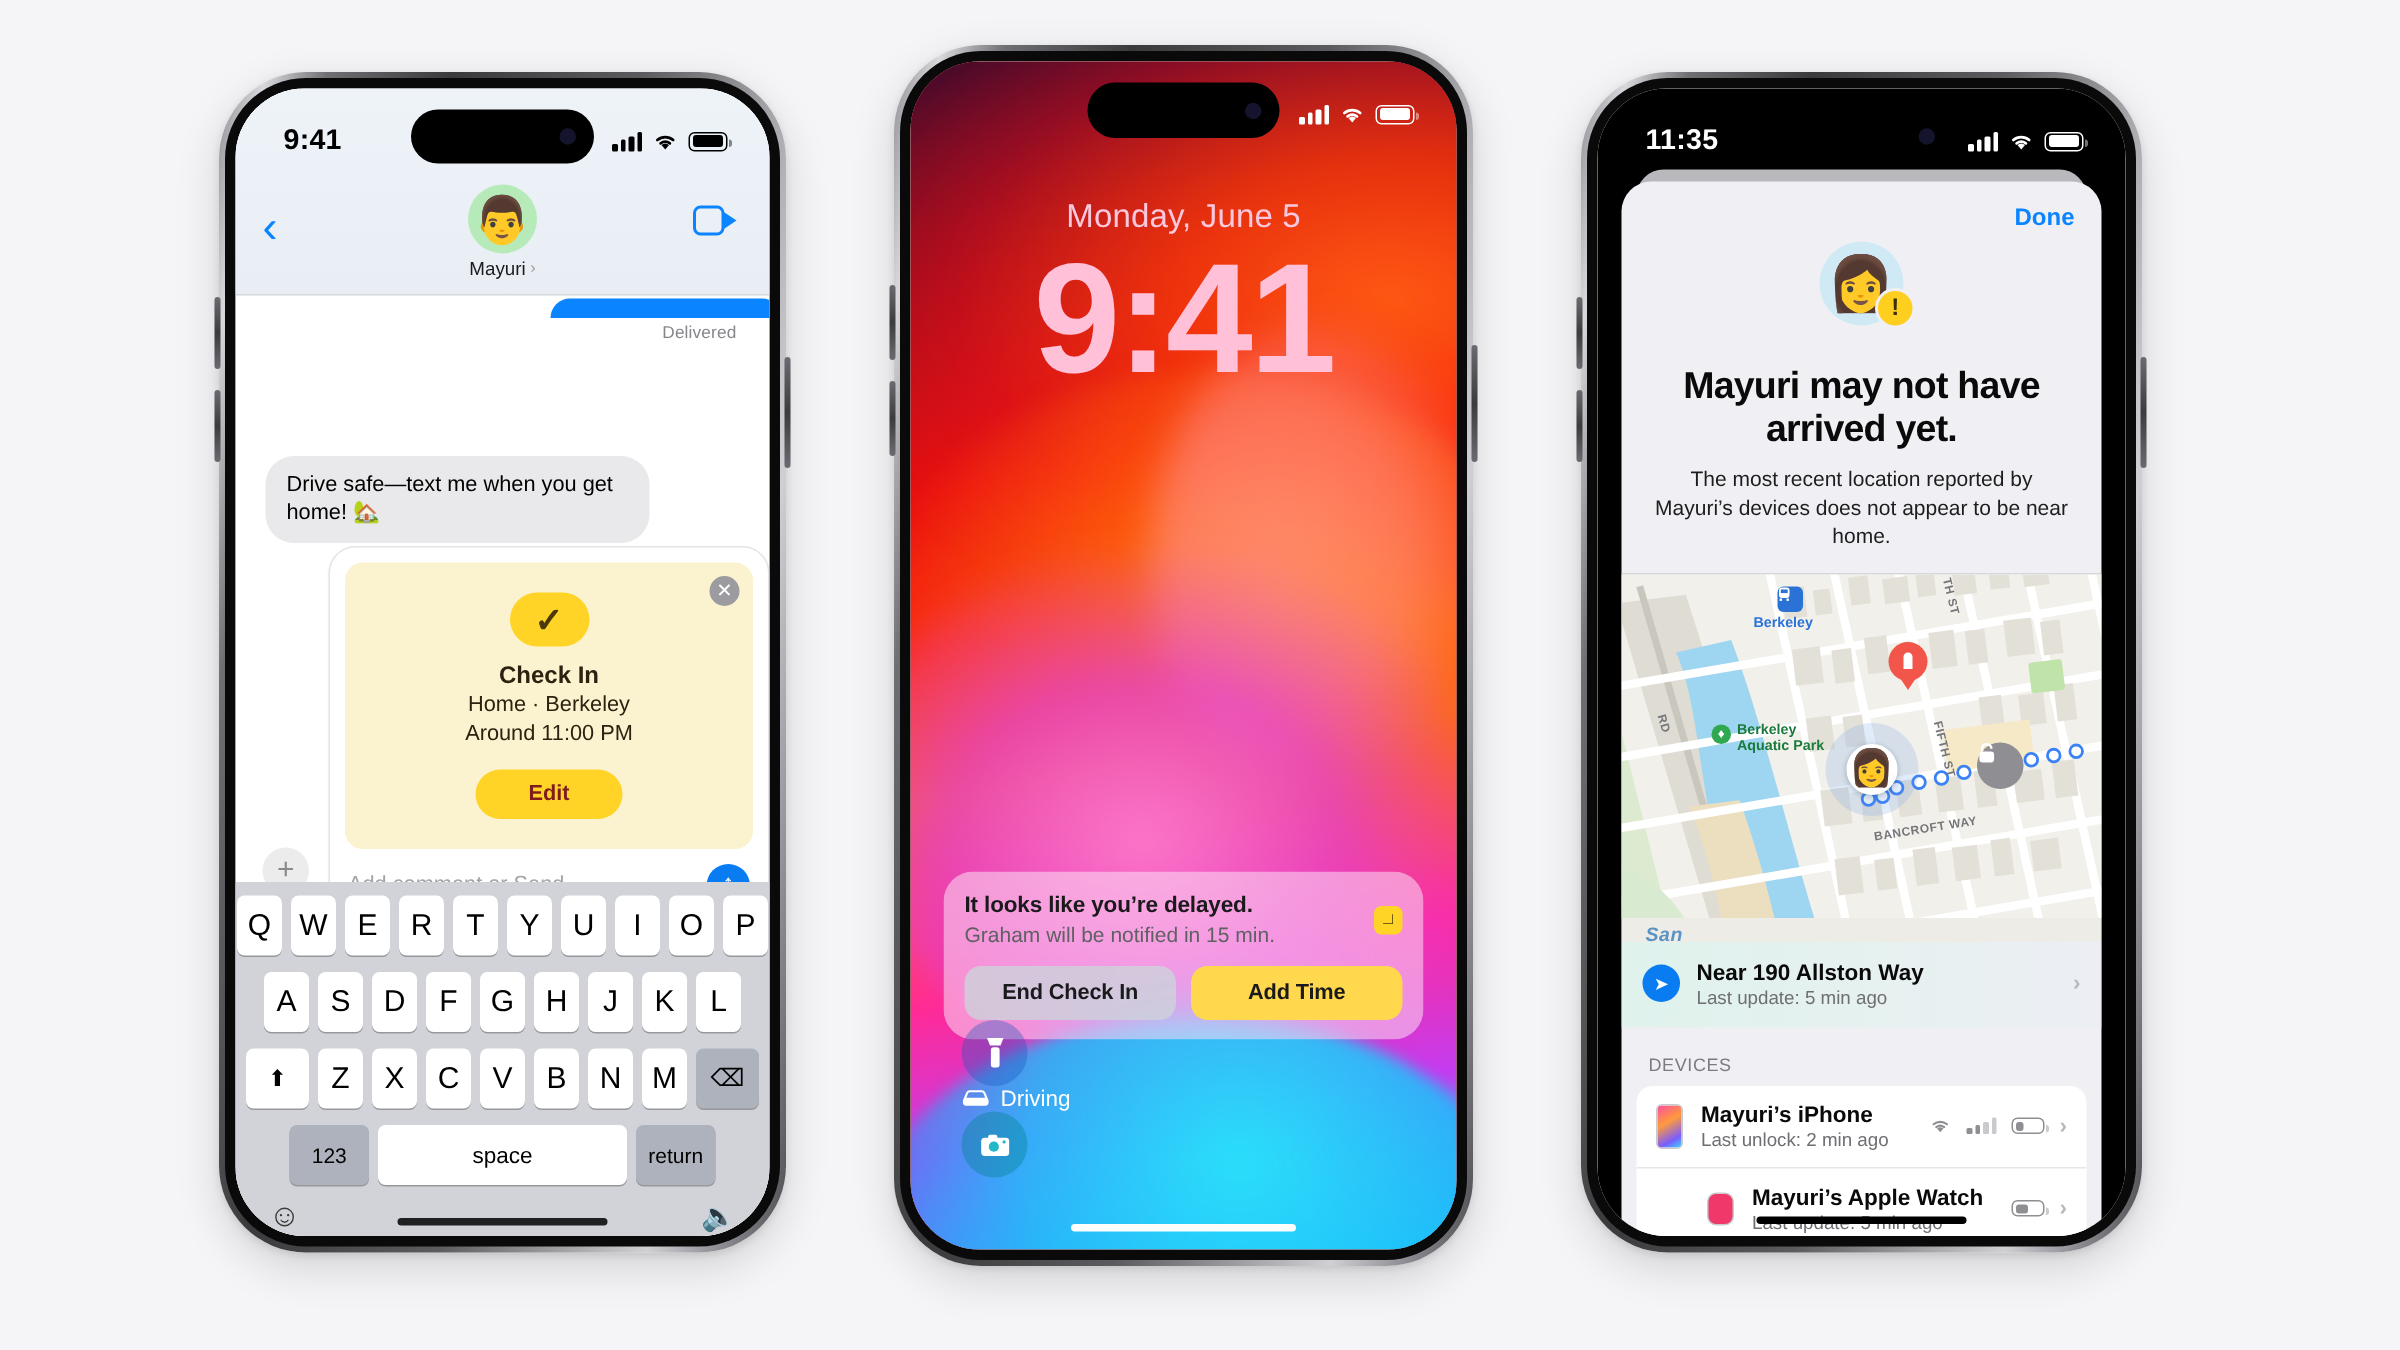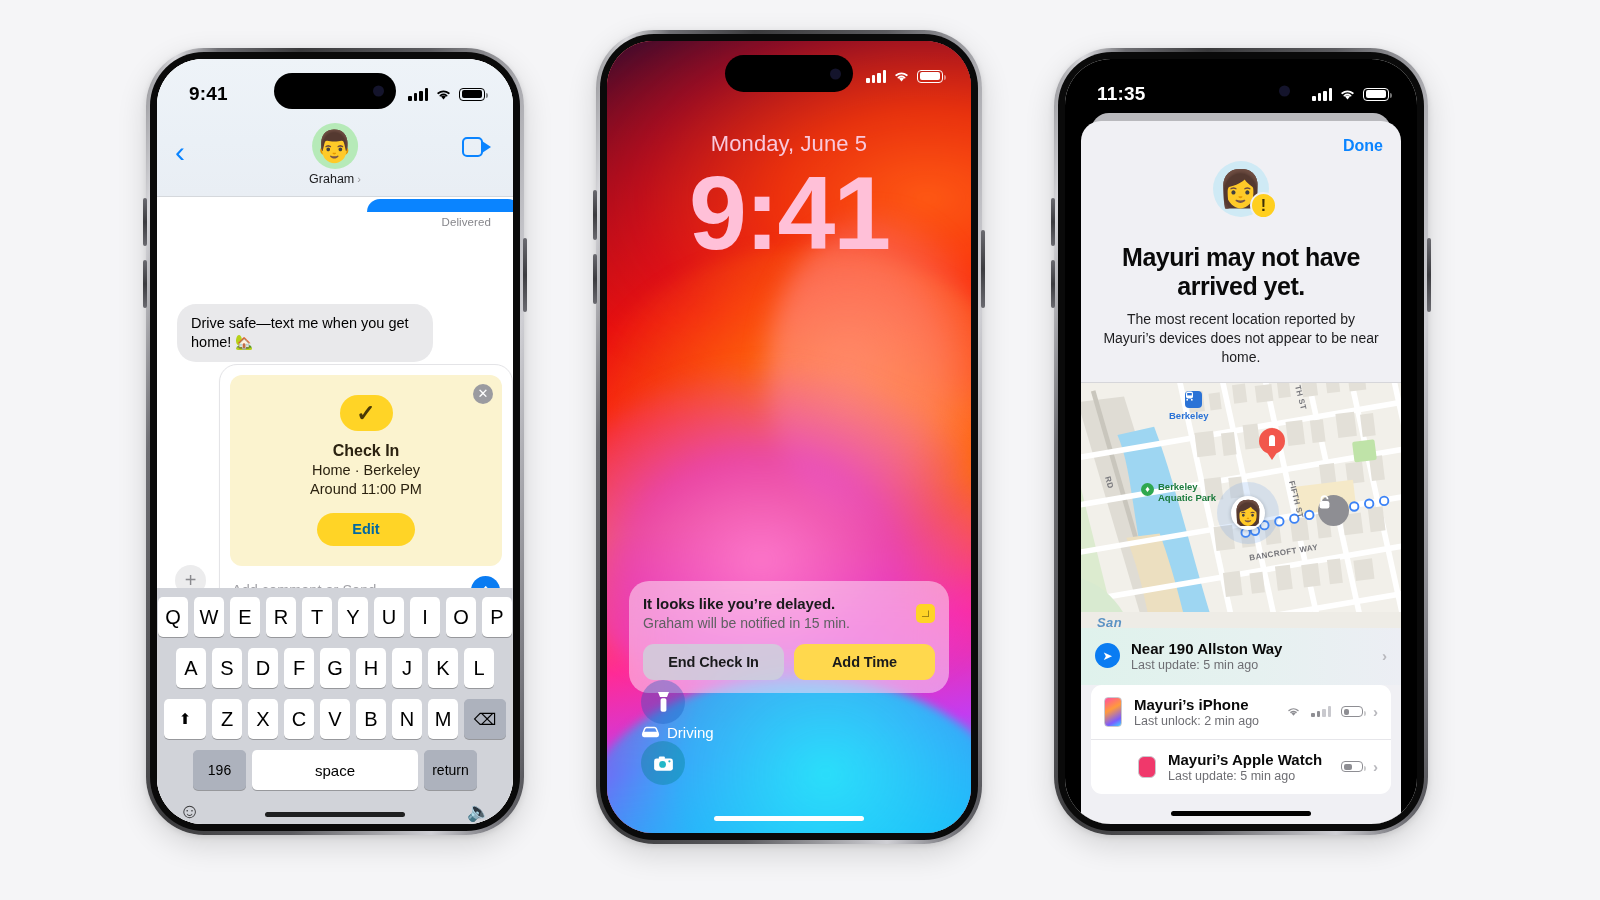--- a/index.html
+++ b/index.html
@@ -90,21 +90,21 @@
     position:absolute; left:62px; top:305px; width:294px;
     background:#fff; border:1px solid #e4e4e7; border-radius:18px; overflow:hidden;
     box-shadow:0 1px 2px rgba(0,0,0,.04);
   }
   .ci-inner { background:#fbf3cf; margin:10px 10px 0; border-radius:12px; padding:18px 14px 20px; position:relative; text-align:center;}
   .ci-close { position:absolute; right:9px; top:9px; width:20px;height:20px;border-radius:50%; background:#9b9ba0; color:#fff; font-size:13px; line-height:20px; text-align:center;}
   .ci-check { width:53px;height:36px;border-radius:18px;background:#ffd426; margin:2px auto 11px; display:flex;align-items:center;justify-content:center;}
   .ci-check span { color:#4a3a06; font-size:23px; font-weight:700; line-height:1;}
   .ci-title { font-size:16px; font-weight:700; color:#2b2210; margin-bottom:1px;}
   .ci-sub { font-size:14.5px; color:#2b2210; line-height:1.3;}
-  .ci-edit { margin:14px auto 0; width:98px;height:33px;border-radius:17px;background:#ffd426; color:#0369a1; font-size:14.5px;font-weight:700; display:flex;align-items:center;justify-content:center;}
+  .ci-edit { margin:14px auto 0; width:98px;height:33px;border-radius:17px;background:#ffd426; color:#7f1d1d; font-size:14.5px;font-weight:700; display:flex;align-items:center;justify-content:center;}
   .ci-input-row { display:flex; align-items:center; padding:10px 12px 11px; gap:9px;}
   .ci-input { flex:1; font-size:14.5px; color:#a3a3a8; }
   .ci-send { width:29px;height:29px;border-radius:50%;background:#0a7cf2; color:#fff;display:flex;align-items:center;justify-content:center;font-size:16px;}
   .plus-btn { position:absolute; left:18px; top:506px; width:31px;height:31px;border-radius:50%;background:#ececed;color:#8a8a8e;font-size:20px;display:flex;align-items:center;justify-content:center;font-weight:300;}
 
   
   .kb { position:absolute; left:0; right:0; bottom:0; height:236px; background:#d1d3d9; padding-top:9px; }
   .kb-row { display:flex; justify-content:center; gap:6px; margin-bottom:11px;}
   .key { background:#fff; border-radius:5px; height:40px; width:30px; display:flex;align-items:center;justify-content:center;
          font-size:20px; color:#000; box-shadow:0 1px 0 rgba(0,0,0,.28); }
@@ -221,21 +221,21 @@
     <div class="screen">
       <div class="msg-screen">
 
         <div class="msg-header">
           <div class="msg-back">‹</div>
           <div class="msg-avatar-wrap">
             <div class="memoji">
               <span>👨</span>
             </div>
             <div class="msg-name">
-              <span>Graham</span>
+              <span>Mayuri</span>
               <span class="chev">›</span>
             </div>
           </div>
           <div class="facetime">
             <div class="ft-body"></div>
             <div class="ft-lens"></div>
           </div>
         </div>
 
         <div class="statusbar" style="color:#000">
@@ -313,21 +313,21 @@
             <div class="key">Z</div>
             <div class="key">X</div>
             <div class="key">C</div>
             <div class="key">V</div>
             <div class="key">B</div>
             <div class="key">N</div>
             <div class="key">M</div>
             <div class="key w-wide dark" style="font-size:16px">⌫</div>
           </div>
           <div class="kb-row" style="margin-bottom:7px">
-            <div class="key w-fn dark">196</div>
+            <div class="key w-fn dark">123</div>
             <div class="key w-space">space</div>
             <div class="key w-fn dark">return</div>
           </div>
           <div class="kb-bottom">
             <div>☺</div>
             <div style="font-size:19px">🔈</div>
           </div>
         </div>
         <div class="home-ind" style="background:#000;opacity:.85;bottom:7px"></div>
       </div>
@@ -578,20 +578,21 @@
 
           <div class="loc-row">
             <div class="loc-icon">➤</div>
             <div>
               <div class="loc-title">Near 190 Allston Way</div>
               <div class="loc-sub">Last update: 5 min ago</div>
             </div>
             <div class="row-chev">›</div>
           </div>
 
+          <div class="devices-hdr">DEVICES</div>
 
           <div class="dev-list">
             <div class="dev-row">
               <div class="dev-thumb"></div>
               <div>
                 <div class="dev-name">Mayuri’s iPhone</div>
                 <div class="dev-sub">Last unlock: 2 min ago</div>
               </div>
               <div class="dev-meta">
                 <svg width="15" height="11" viewBox="0 0 17 13">

